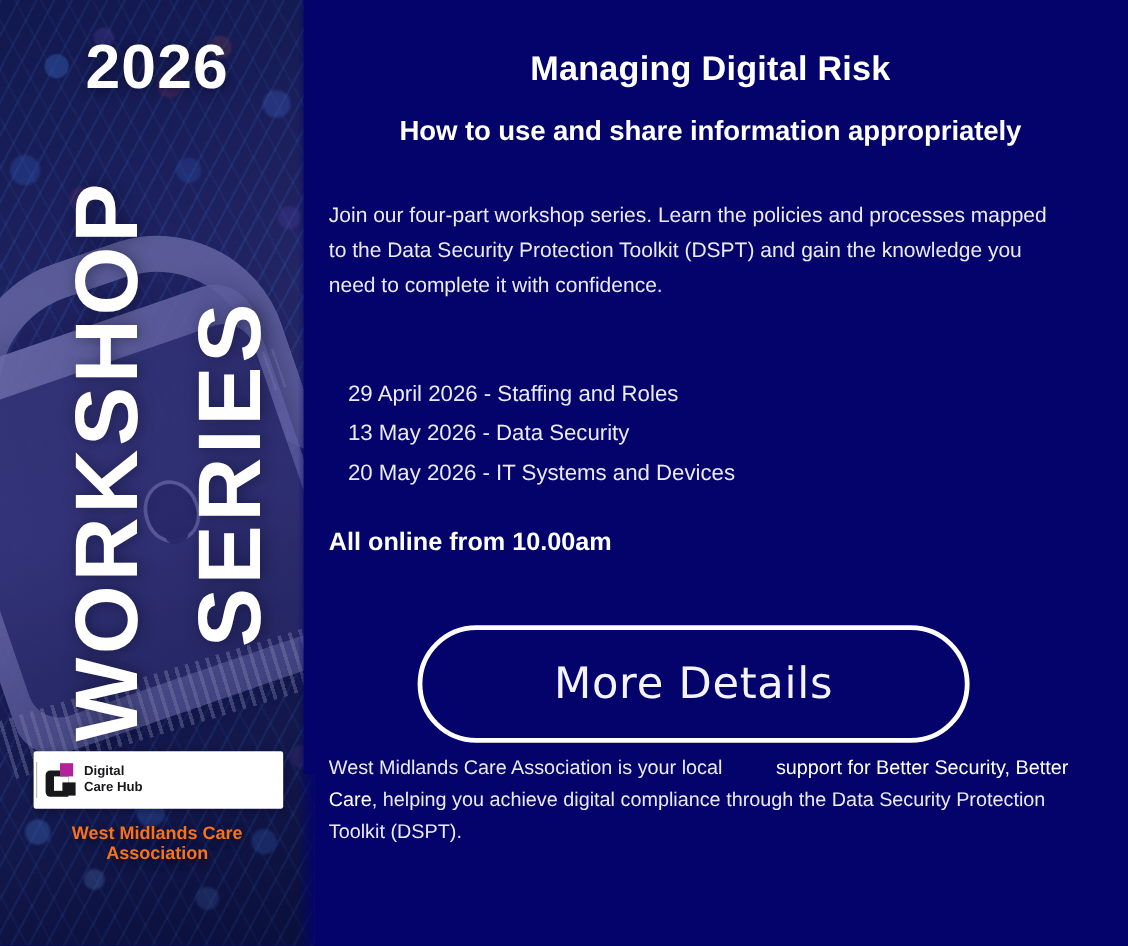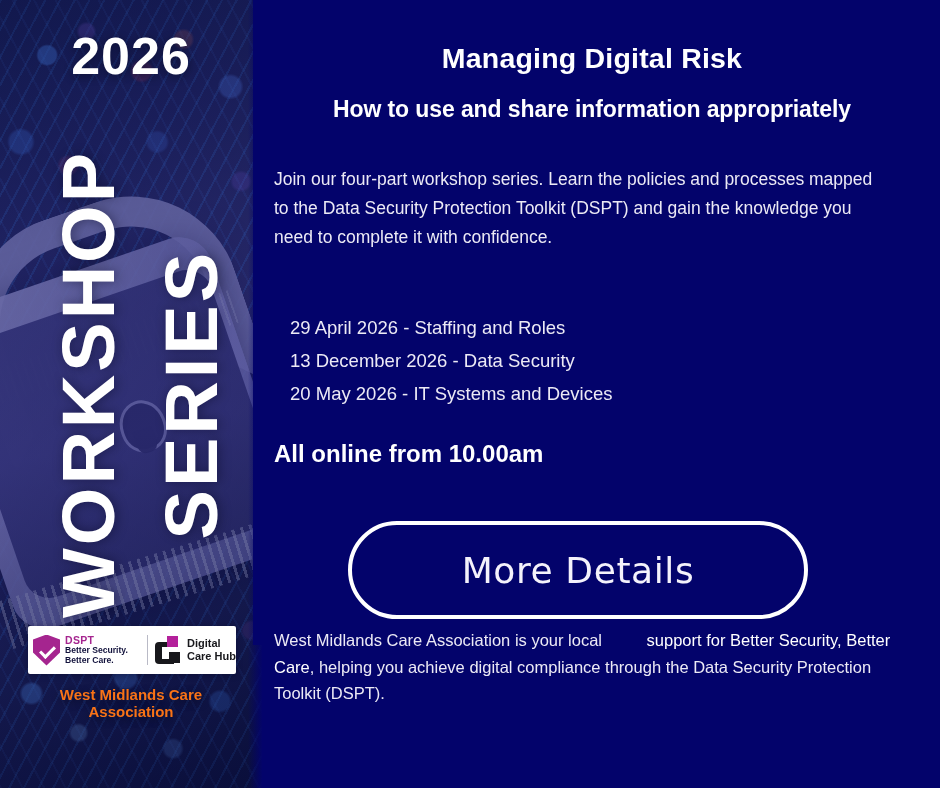--- a/index.html
+++ b/index.html
@@ -199,21 +199,21 @@
     position:absolute;left:21px;top:165px;width:600px;
     color:#eceaf5;font-size:17.5px;line-height:1.66;font-weight:normal;
   }
   .dates{
     position:absolute;left:21px;top:295px;width:620px;
     color:#eceaf5;font-size:18.5px;line-height:1.79;
     list-style:none;margin:16px;padding:0;
   }
   .online{
     position:absolute;left:21px;top:440px;width:600px;
-    color:#ffffff;font-size:24px;font-weight:bold;
+    color:#ffffff;font-size:21px;font-weight:bold;
   }
   .repeat{
     position:absolute;left:21px;top:483px;width:600px;
     color:#ffffff;font-size:15.5px;font-weight:bold;
   }
   .cta{
     position:absolute;left:95px;top:521px;width:460px;height:98px;
     border:4px solid #ffffff;border-radius:49px;
     display:flex;align-items:center;justify-content:center;
     background:transparent;
@@ -247,28 +247,20 @@
     <div class="lp-edge"></div>
 
     <div class="year">2026</div>
 
     <div class="vert-wrap">
       <div class="vert-word vert-workshop">WORKSHOP</div>
       <div class="vert-word vert-series">SERIES</div>
     </div>
 
     <div class="logo-strip">
-      <div class="dspt-lockup">
-        <div class="shield"></div>
-        <div class="dspt-text">
-          <span class="dspt-title">DSPT</span>
-          <span class="dspt-sub">Better Security.</span>
-          <span class="dspt-sub">Better Care.</span>
-        </div>
-      </div>
       <div class="logo-div"></div>
       <div class="dch-lockup">
         <div class="dch-mark">
           <span class="dch-c"></span>
           <span class="dch-sq-pink"></span>
           <span class="dch-sq-dark"></span>
         </div>
         <div class="dch-text">
           <span class="dch-l1">Digital</span>
           <span class="dch-l2">Care Hub</span>
@@ -283,21 +275,21 @@
   </div>
 
   <div class="content">
 
     <div class="headline">Managing Digital Risk</div>
     <div class="subhead">How to use and share information appropriately</div>
     <div class="intro">Join our four-part workshop series. Learn the policies and processes mapped to the Data Security Protection Toolkit (DSPT) and gain the knowledge you need to complete it with confidence.</div>
 
     <ul class="dates">
       <li>29 April 2026 - Staffing and Roles</li>
-      <li>13 December 2026 - Data Security</li>
+      <li>13 May 2026 - Data Security</li>
       <li>20 May 2026 - IT Systems and Devices</li>
     </ul>
 
     <div class="online">All online from 10.00am</div>
 
     <div class="cta">
       <span class="cta-label">More Details</span>
     </div>
 
     <div class="footer">

